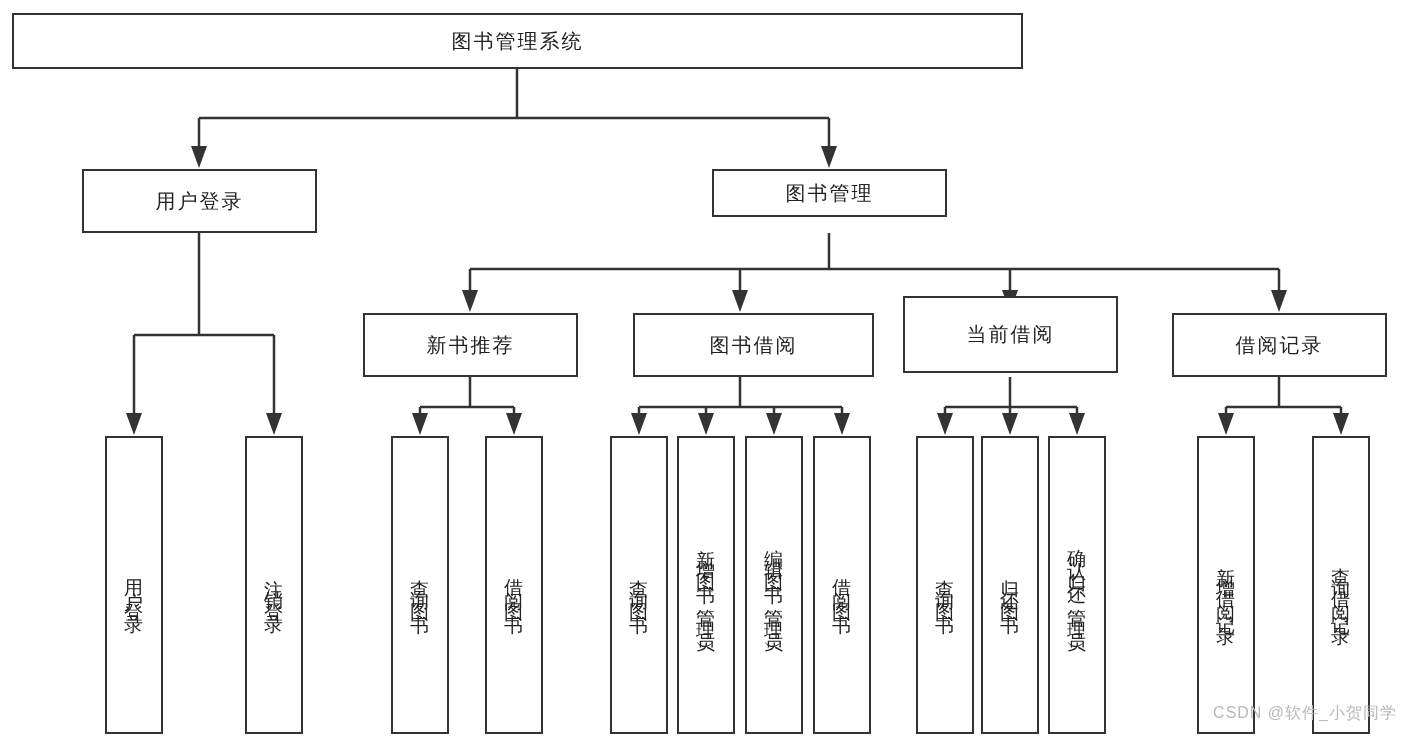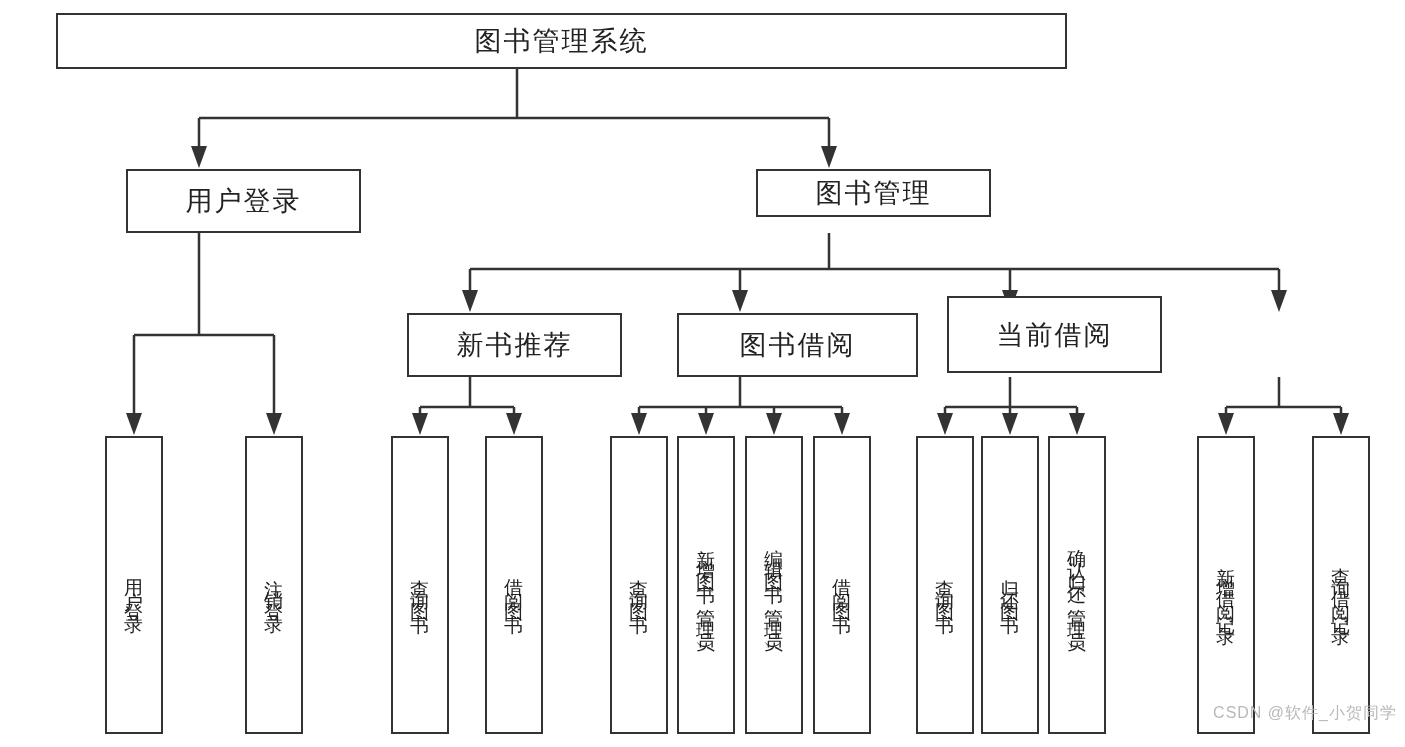--- a/index.html
+++ b/index.html
@@ -8,21 +8,21 @@
     font-family:"Liberation Sans", sans-serif;overflow:hidden;
   }
   .canvas{position:absolute;left:0;top:0;width:1405px;height:747px;}
   svg.connectors{position:absolute;left:0;top:0;z-index:1;}
   .node{
     position:absolute;z-index:2;background:#ffffff;
     border:2.5px solid #333333;box-sizing:border-box;
     display:flex;align-items:center;justify-content:center;
     color:#222222;
   }
-  .hbox{font-size:27px;letter-spacing:2px;margin-left:44px;}
+  .hbox{font-size:20px;letter-spacing:2px;}
   .vbox{
     writing-mode:vertical-rl;
     font-size:19px;letter-spacing:12px;line-height:1;
     padding-top:6px;
   }
   .watermark{
     position:absolute;right:8px;bottom:23px;z-index:3;
     font-size:16px;color:#b8b8b8;letter-spacing:1px;
   }
 </style>
@@ -67,20 +67,21 @@
   </svg>
 
   <div class="node hbox" style="left:12px;top:13px;width:1011px;height:56px;">图书管理系统</div>
 
   <div class="node hbox" style="left:82px;top:169px;width:235px;height:64px;">用户登录</div>
   <div class="node hbox" style="left:712px;top:169px;width:235px;height:48px;">图书管理</div>
 
   <div class="node hbox" style="left:363px;top:313px;width:215px;height:64px;">新书推荐</div>
   <div class="node hbox" style="left:633px;top:313px;width:241px;height:64px;">图书借阅</div>
   <div class="node hbox" style="left:903px;top:296px;width:215px;height:77px;">当前借阅</div>
+  <div class="node hbox" style="left:1172px;top:313px;width:215px;height:64px;">借阅记录</div>
 
   <div class="node vbox" style="left:105px;top:436px;width:58px;height:298px;">用户登录</div>
   <div class="node vbox" style="left:245px;top:436px;width:58px;height:298px;">注销登录</div>
 
   <div class="node vbox" style="left:391px;top:436px;width:58px;height:298px;">查询图书</div>
   <div class="node vbox" style="left:485px;top:436px;width:58px;height:298px;">借阅图书</div>
 
   <div class="node vbox" style="left:610px;top:436px;width:58px;height:298px;">查询图书</div>
   <div class="node vbox" style="left:677px;top:436px;width:58px;height:298px;">新增图书（管理员）</div>
   <div class="node vbox" style="left:745px;top:436px;width:58px;height:298px;">编辑图书（管理员）</div>

